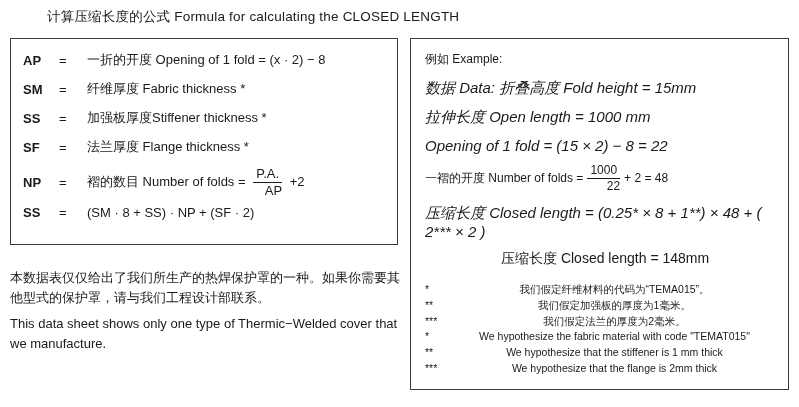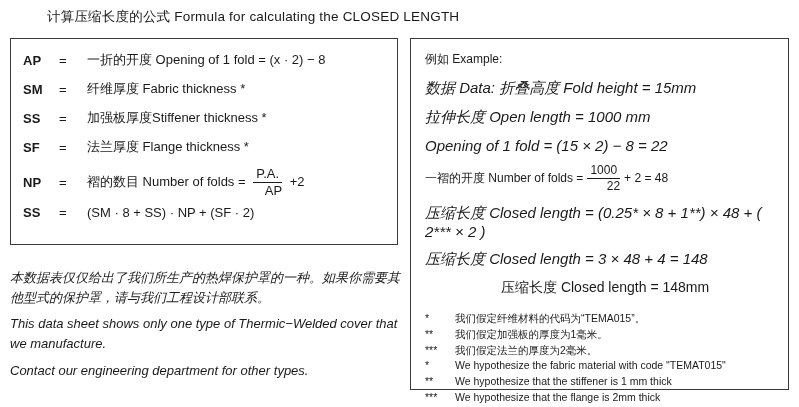--- a/index.html
+++ b/index.html
@@ -34,21 +34,21 @@
   .frow.np-row { margin-top:8px; margin-bottom:7px; }
   .frac {
     display:inline-block; vertical-align:middle;
     text-align:right; margin:0 4px; line-height:1.05;
   }
   .frac .num { display:block; border-bottom:1px solid #1a1a1a; padding:0 3px 1px; }
   .frac .den { display:block; padding-top:1px; }
   
   .note {
     position:absolute; left:10px; top:268px; width:392px;
-    font-size:13px; line-height:1.55;font-style:italic;
+    font-size:13px; line-height:1.55;
   }
   .note p { margin:0; }
   .note .en { margin-top:6px; }
   
   .example-box {
     position:absolute; left:410px; top:38px;
     width:379px; height:352px;
     border:1px solid #3a3a3a;
     padding:12px 14px 10px 14px;
     background:#fff;
@@ -57,21 +57,21 @@
   .ex-heading { font-size:12px; margin-bottom:11px; }
   .ex-folds { display:flex; align-items:center; font-size:12px; margin:4px 0 12px; }
   .ex-result {
     font-size:14px; margin:4px 0 14px 76px;
   }
   .footnotes { margin-top:6px; }
   .fn-row {
     display:flex; font-size:10.5px; line-height:1.5;
   }
   .fn-row .fn-mark { width:30px; flex:0 0 auto; }
-  .fn-row .fn-text { flex:1; }
+  .fn-row .fn-text { flex:1;text-align:center; }
 </style>
 </head>
 <body>
 
 <div class="page">
 
   <div class="title">计算压缩长度的公式 Formula for calculating the CLOSED LENGTH</div>
 
   <div class="formula-box">
 
@@ -116,42 +116,40 @@
       <span class="sym">SS</span>
       <span class="eq">=</span>
       <span class="desc">(SM · 8 + SS) · NP + (SF · 2)</span>
     </div>
 
   </div>
 
   <div class="note">
     <p class="zh">本数据表仅仅给出了我们所生产的热焊保护罩的一种。如果你需要其他型式的保护罩，请与我们工程设计部联系。</p>
     <p class="en">This data sheet shows only one type of Thermic−Welded cover that we manufacture.</p>
-    <p class="en">Contact our engineering department for other types.</p>
   </div>
 
   <div class="example-box">
 
     <div class="ex-heading">例如 Example:</div>
 
     <div class="ex-line">数据 Data: 折叠高度 Fold height = 15mm</div>
     <div class="ex-line">拉伸长度 Open length = 1000 mm</div>
     <div class="ex-line">Opening of 1 fold = (15 × 2) − 8 = 22</div>
 
     <div class="ex-folds">
       <span>一褶的开度 Number of folds =</span>
       <span class="frac">
         <span class="num">1000</span>
         <span class="den">22</span>
       </span>
       <span>+ 2 = 48</span>
     </div>
 
     <div class="ex-line">压缩长度 Closed length = (0.25* × 8 + 1**) × 48 + ( 2*** × 2 )</div>
-    <div class="ex-line">压缩长度 Closed length = 3 × 48 + 4 = 148</div>
 
     <div class="ex-result">压缩长度 Closed length = 148mm</div>
 
     <div class="footnotes">
       <div class="fn-row">
         <span class="fn-mark">*</span>
         <span class="fn-text">我们假定纤维材料的代码为“TEMA015”。</span>
       </div>
       <div class="fn-row">
         <span class="fn-mark">**</span>

